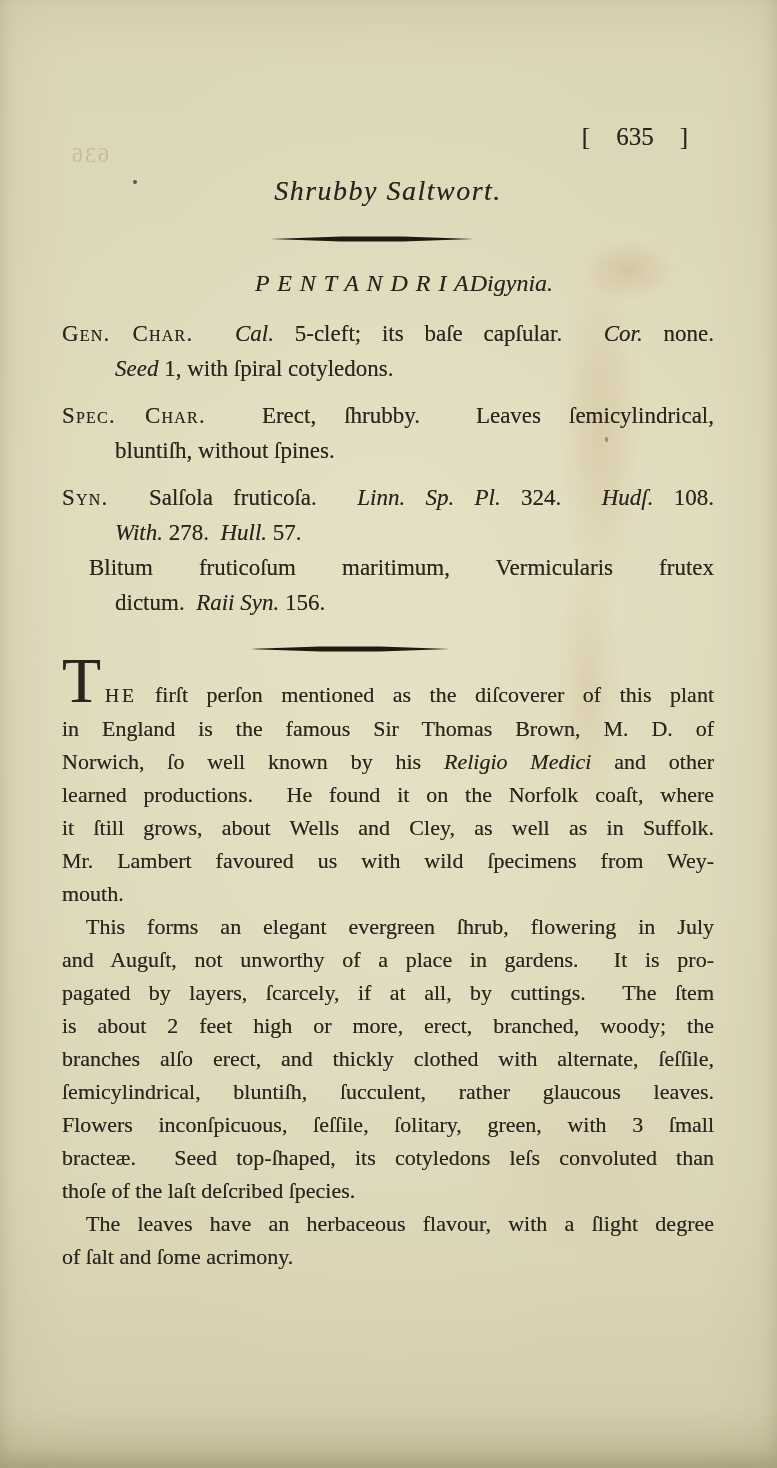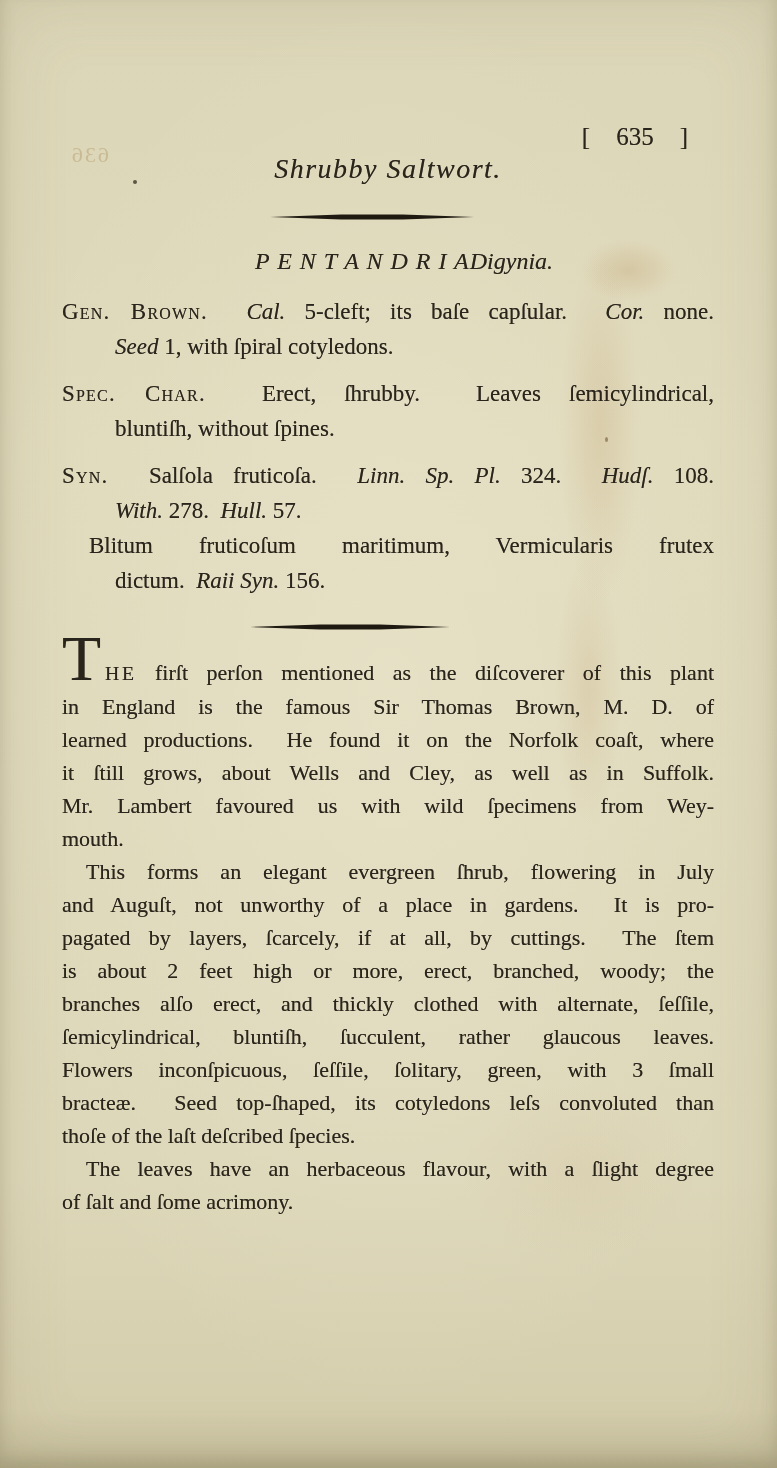--- a/index.html
+++ b/index.html
@@ -20,21 +20,21 @@
     box-shadow:inset 0 0 70px rgba(120,105,70,0.16), inset 0 -9px 16px rgba(100,90,60,0.22);
     text-shadow:0 0 0.5px rgba(42,37,28,0.55);
   }
   .content{position:absolute;left:62px;top:0;width:652px;}
   
   .folio{margin-top:122px;text-align:right;font-size:25px;line-height:30px;}
   .folio .bracket{padding:0 26px;}
   .species-title{margin-top:50px;text-align:center;font-size:34px;line-height:40px;}
   .genus{letter-spacing:3px;}
   .epithet{margin-left:16px;letter-spacing:1px;}
-  .common-name{text-align:center;font-style:italic;font-size:28px;line-height:34px;letter-spacing:1.5px;}
+  .common-name{margin-top:22px;text-align:center;font-style:italic;font-size:28px;line-height:34px;letter-spacing:1.5px;}
   .taxonomy{margin-top:26px;text-align:center;font-style:italic;font-size:24px;line-height:30px;}
   .classis{letter-spacing:1px;margin-left:32px;}
   .ordo{}
   
   .rule{height:6px;background:#1e1a11;
     clip-path:polygon(0 50%,35% 8%,65% 8%,100% 50%,65% 92%,35% 92%);}
   .rule1{margin-top:28px;margin-left:208px;width:204px;}
   .rule2{margin-top:26px;margin-left:188px;width:200px;}
   
   .synopsis{font-size:23px;line-height:35px;}
@@ -79,21 +79,21 @@
 
     <div class="common-name">Shrubby Saltwort.</div>
 
     <div class="rule rule1"></div>
 
     <div class="taxonomy">
       <span class="classis">P E N T A N D R I A</span><span class="ordo">Digynia.</span>
     </div>
 
     <div class="synopsis gen-char">
-      <div class="line j"><span class="seg-sc">Gen. Brown.</span><span class="seg-r">&nbsp; </span><span class="seg-i">Cal.</span><span class="seg-r"> 5-cleft; its baſe capſular.&nbsp; </span><span class="seg-i">Cor.</span><span class="seg-r"> none.</span></div>
+      <div class="line j"><span class="seg-sc">Gen. Char.</span><span class="seg-r">&nbsp; </span><span class="seg-i">Cal.</span><span class="seg-r"> 5-cleft; its baſe capſular.&nbsp; </span><span class="seg-i">Cor.</span><span class="seg-r"> none.</span></div>
       <div class="line ind"><span class="seg-i">Seed</span><span class="seg-r"> 1, with ſpiral cotyledons.</span></div>
     </div>
 
     <div class="synopsis spec-char">
       <div class="line j"><span class="seg-sc">Spec. Char.</span><span class="seg-r">&nbsp; Erect, ſhrubby.&nbsp; Leaves ſemicylindrical,</span></div>
       <div class="line ind"><span class="seg-r">bluntiſh, without ſpines.</span></div>
     </div>
 
     <div class="synopsis synonyms">
       <div class="line j"><span class="seg-sc">Syn.</span><span class="seg-r">&nbsp; Salſola fruticoſa.&nbsp; </span><span class="seg-i">Linn. Sp. Pl.</span><span class="seg-r"> 324.&nbsp; </span><span class="seg-i">Hudſ.</span><span class="seg-r"> 108.</span></div>
@@ -102,20 +102,21 @@
       <div class="line ind"><span class="seg-r">dictum.&nbsp; </span><span class="seg-i">Raii Syn.</span><span class="seg-r"> 156.</span></div>
     </div>
 
     <div class="rule rule2"></div>
 
     <div class="body-text">
 
       <div>
         <div class="line j"><span class="seg-dc">T</span><span class="seg-hc">HE</span><span class="seg-r"> firſt perſon mentioned as the diſcoverer of this plant</span></div>
         <div class="line j"><span class="seg-r">in England is the famous Sir Thomas Brown, M. D. of</span></div>
+        <div class="line j"><span class="seg-r">Norwich, ſo well known by his </span><span class="seg-i">Religio Medici</span><span class="seg-r"> and other</span></div>
         <div class="line j"><span class="seg-r">learned productions.&nbsp; He found it on the Norfolk coaſt, where</span></div>
         <div class="line j"><span class="seg-r">it ſtill grows, about Wells and Cley, as well as in Suffolk.</span></div>
         <div class="line j"><span class="seg-r">Mr. Lambert favoured us with wild ſpecimens from Wey-</span></div>
         <div class="line"><span class="seg-r">mouth.</span></div>
       </div>
 
       <div>
         <div class="line j pind"><span class="seg-r">This forms an elegant evergreen ſhrub, flowering in July</span></div>
         <div class="line j"><span class="seg-r">and Auguſt, not unworthy of a place in gardens.&nbsp; It is pro-</span></div>
         <div class="line j"><span class="seg-r">pagated by layers, ſcarcely, if at all, by cuttings.&nbsp; The ſtem</span></div>

